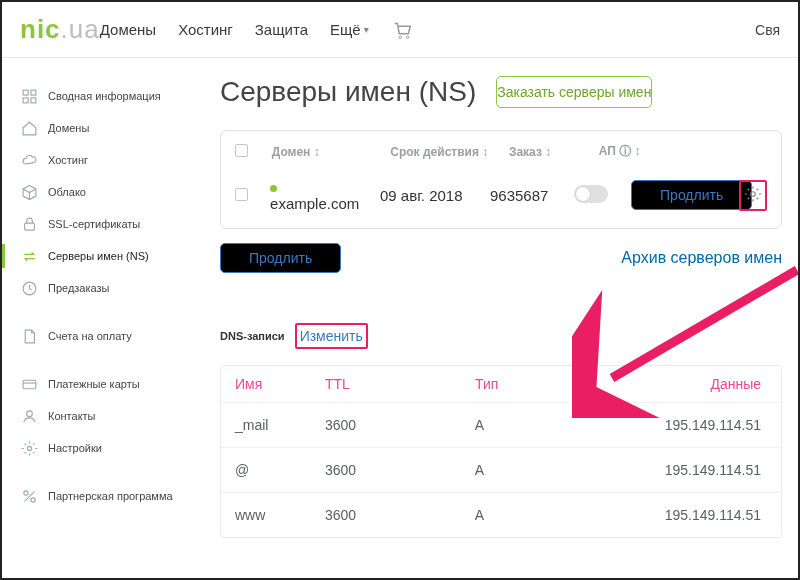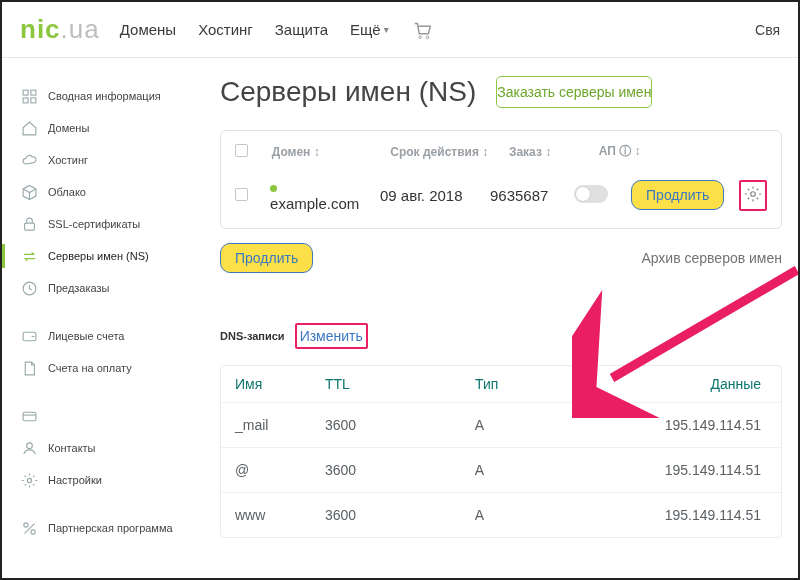--- a/index.html
+++ b/index.html
@@ -1,19 +1,19 @@
 <!DOCTYPE html>
 <html><head>
 <meta charset="utf-8">
 <style>
   * { box-sizing: border-box; margin: 0; padding: 0; }
   html, body { width: 800px; height: 580px; font-family: Arial, Helvetica, sans-serif; background: #fff; color: #333; overflow: hidden; }
   .frame { width: 800px; height: 580px; border: 2px solid #222; position: relative; }
   
-  .header { display: flex; align-items: center; height: 56px; border-bottom: 1px solid #e8e8e8; padding: 0 18px; gap: 20px; }
+  .header { display: flex; align-items: center; height: 56px; border-bottom: 1px solid #e8e8e8; padding: 0 18px; }
   .logo { font-size: 26px; font-weight: 400; letter-spacing: 1px; }
   .logo .nic { color: #8cc63f; font-weight: 700; }
   .logo .ua { color: #bdbdbd; }
   .topnav { display: flex; align-items: center; gap: 22px; font-size: 15px; color: #3a3a3a; }
   .topnav .nav-item { cursor: pointer; display:flex; align-items:center; gap:3px; }
   .chev { font-size: 10px; color: #888; }
   .cart-icon svg { width: 22px; height: 22px; stroke: #999; fill:none; }
   .header-right { margin-left: auto; font-size: 14px; color: #444; }
   
   .body { display: flex; height: calc(100% - 56px); }
@@ -40,32 +40,32 @@
   .col-order { width:100px; }
   .col-ap { width:60px; text-align:left; }
   .col-action { width:90px; }
   .col-gear { width:34px; }
   .chk { width:13px; height:13px; border:1px solid #c4c7ca; border-radius:2px; display:inline-block; }
   .dom-row { display:flex; align-items:center; font-size:15px; color:#333; padding: 8px 0 10px 0; gap:18px; }
   .dot { width:7px; height:7px; background:#8cc63f; border-radius:50%; display:inline-block; margin-right:8px; }
   .bold { font-weight:400; }
   .toggle { width:34px; height:18px; background:#e0e0e0; border-radius:9px; position:relative; display:inline-block; }
   .toggle::after { content:""; position:absolute; left:2px; top:2px; width:14px; height:14px; background:#fff; border-radius:50%; box-shadow:0 0 2px rgba(0,0,0,.2); }
-  .btn-blue-out { border:1px solid #3a78c2; color:#3a78c2; background:#fde047; padding:6px 14px; border-radius:10px; font-size:14px; cursor:pointer; }
+  .btn-blue-out { border:1px solid #3a78c2; color:#3a78c2; background:#000000; padding:6px 28px; border-radius:5px; font-size:14px; cursor:pointer; }
   .hl-pink { border:2px solid #e91e63; border-radius:2px; padding:3px; display:inline-flex; }
   .gear-icon svg { width:18px; height:18px; stroke:#888; fill:none; stroke-width:1.6; }
   .below-panel { display:flex; justify-content:space-between; align-items:center; margin:14px 6px 0 0; }
-  .archive-link { color:#737373; font-size:14px; cursor:pointer; }
+  .archive-link { color:#0369a1; font-size:16px; cursor:pointer; }
   
   .dns-section { margin-top: 50px; margin-right:6px; }
   .dns-title-row { display:flex; align-items:center; gap:10px; margin-bottom:16px; }
   .dns-title { font-size:11px; font-weight:700;text-align:right; }
   .edit-link { color:#3a78c2; font-size:14px; cursor:pointer; }
   .dns-table { border:1px solid #e9ebed; border-radius:4px; font-size:14px; }
-  .dns-head { display:flex; color:#0f766e; padding:10px 14px; }
+  .dns-head { display:flex; color:#ec4899; padding:10px 14px; }
   .dns-row { display:flex; padding:14px 14px; border-top:1px solid #f0f1f2; color:#5a5f63; }
   .dc-name { width:90px; }
   .dc-ttl { width:150px; }
   .dc-type { width:190px; }
   .dc-data { flex:1; text-align:right; padding-right:6px; }
   
   .arrow-svg { position:absolute; left:370px; top:200px; pointer-events:none; }
 </style>
 </head>
 <body>
@@ -165,44 +165,36 @@
                 <path d="M12 7v5l3 2"></path>
               </svg>
             </span>
           <span class="lbl">Предзаказы</span>
         </div>
       </div>
       <div class="group">
         <div class="side-item">
           <span class="ic">
               <svg viewBox="0 0 24 24">
-                <rect x="3" y="6" width="18" height="12" rx="2"></rect>
-                <path d="M15 12h4"></path>
-              </svg>
-            </span>
-          <span class="lbl">Лицевые счета</span>
-        </div>
-        <div class="side-item">
-          <span class="ic">
-              <svg viewBox="0 0 24 24">
                 <path d="M6 3h9l4 4v14H6z"></path>
                 <path d="M15 3v4h4"></path>
               </svg>
             </span>
           <span class="lbl">Счета на оплату</span>
         </div>
       </div>
       <div class="group">
         <div class="side-item">
           <span class="ic">
               <svg viewBox="0 0 24 24">
                 <rect x="3" y="6" width="18" height="12" rx="2"></rect>
                 <path d="M3 10h18"></path>
               </svg>
             </span>
+          <span class="lbl">Платежные карты</span>
         </div>
         <div class="side-item">
           <span class="ic">
               <svg viewBox="0 0 24 24">
                 <circle cx="12" cy="8" r="4"></circle>
                 <path d="M4 20c1-4 5-6 8-6s7 2 8 6"></path>
               </svg>
             </span>
           <span class="lbl">Контакты</span>
         </div>

